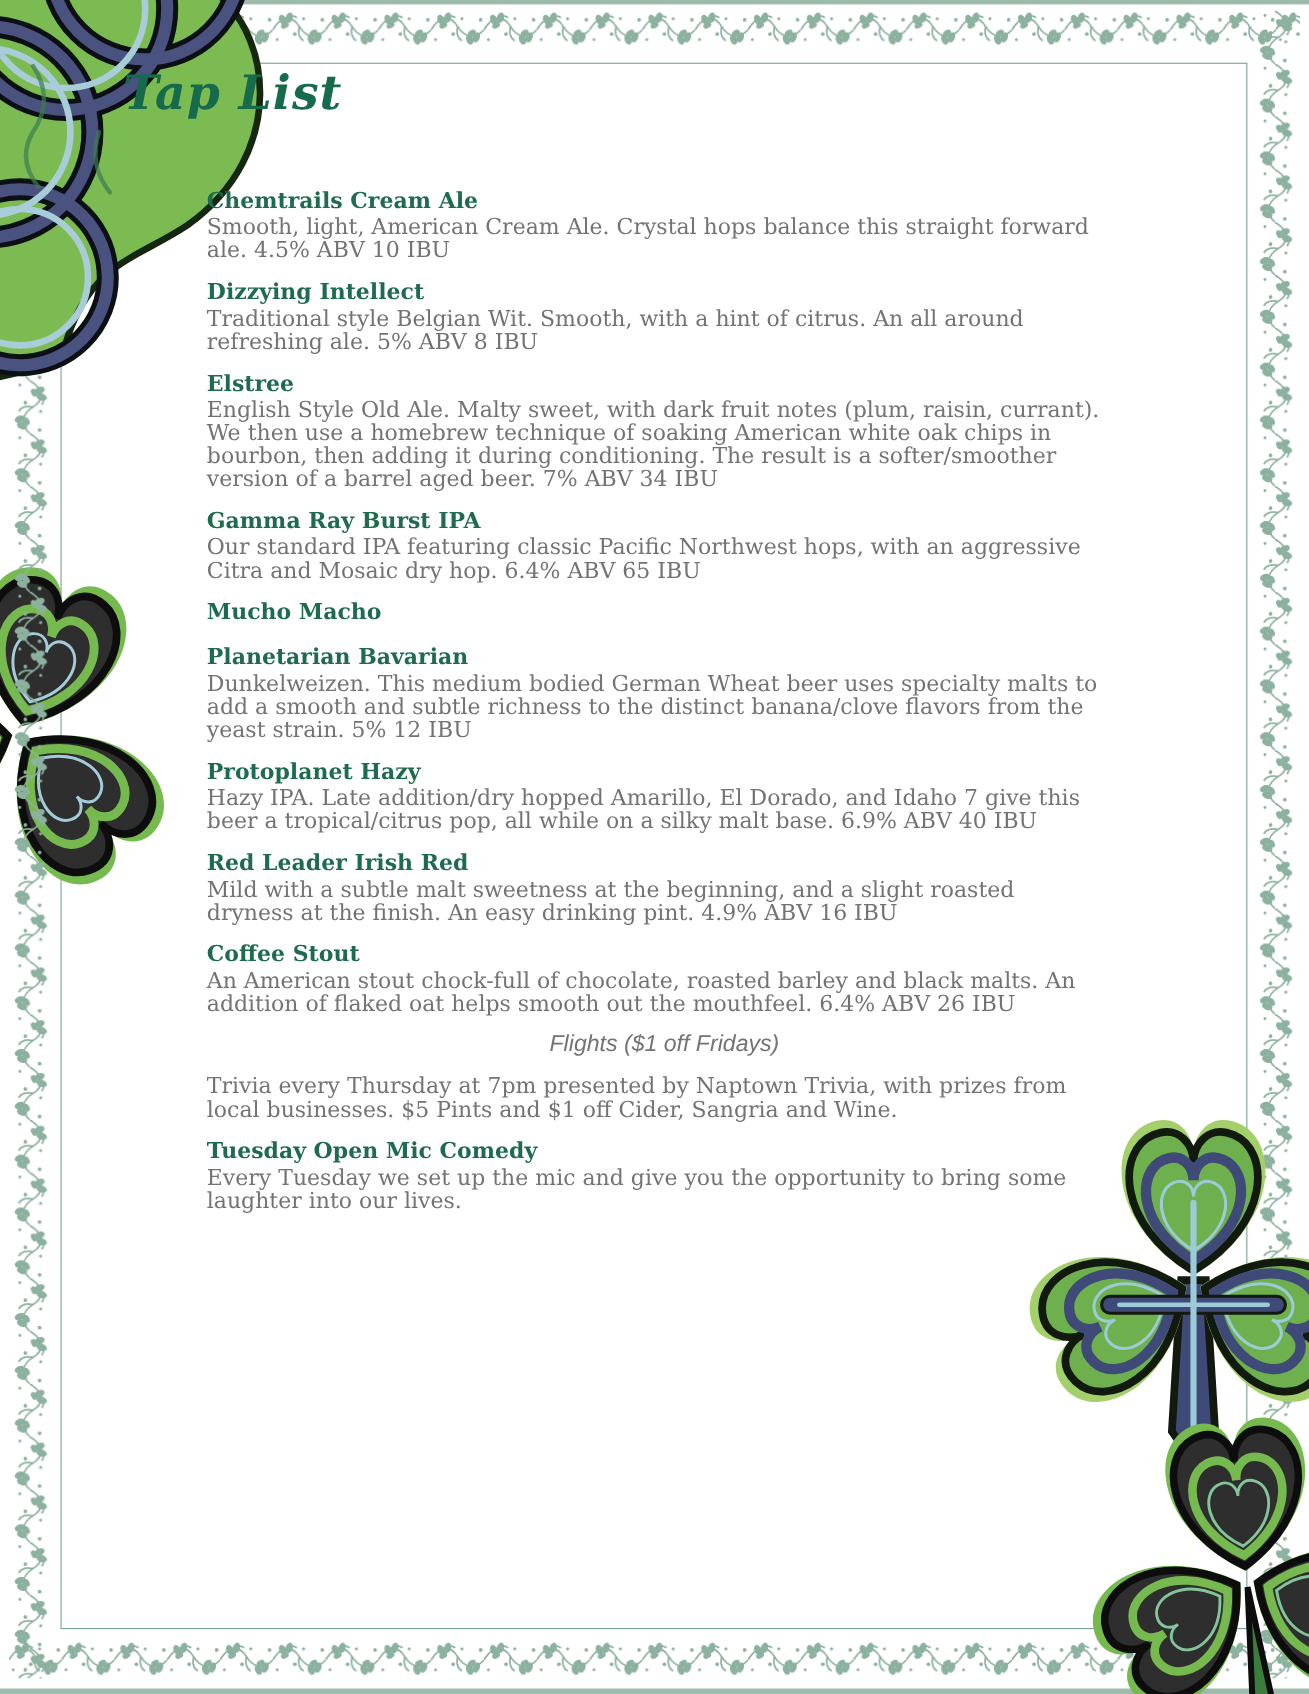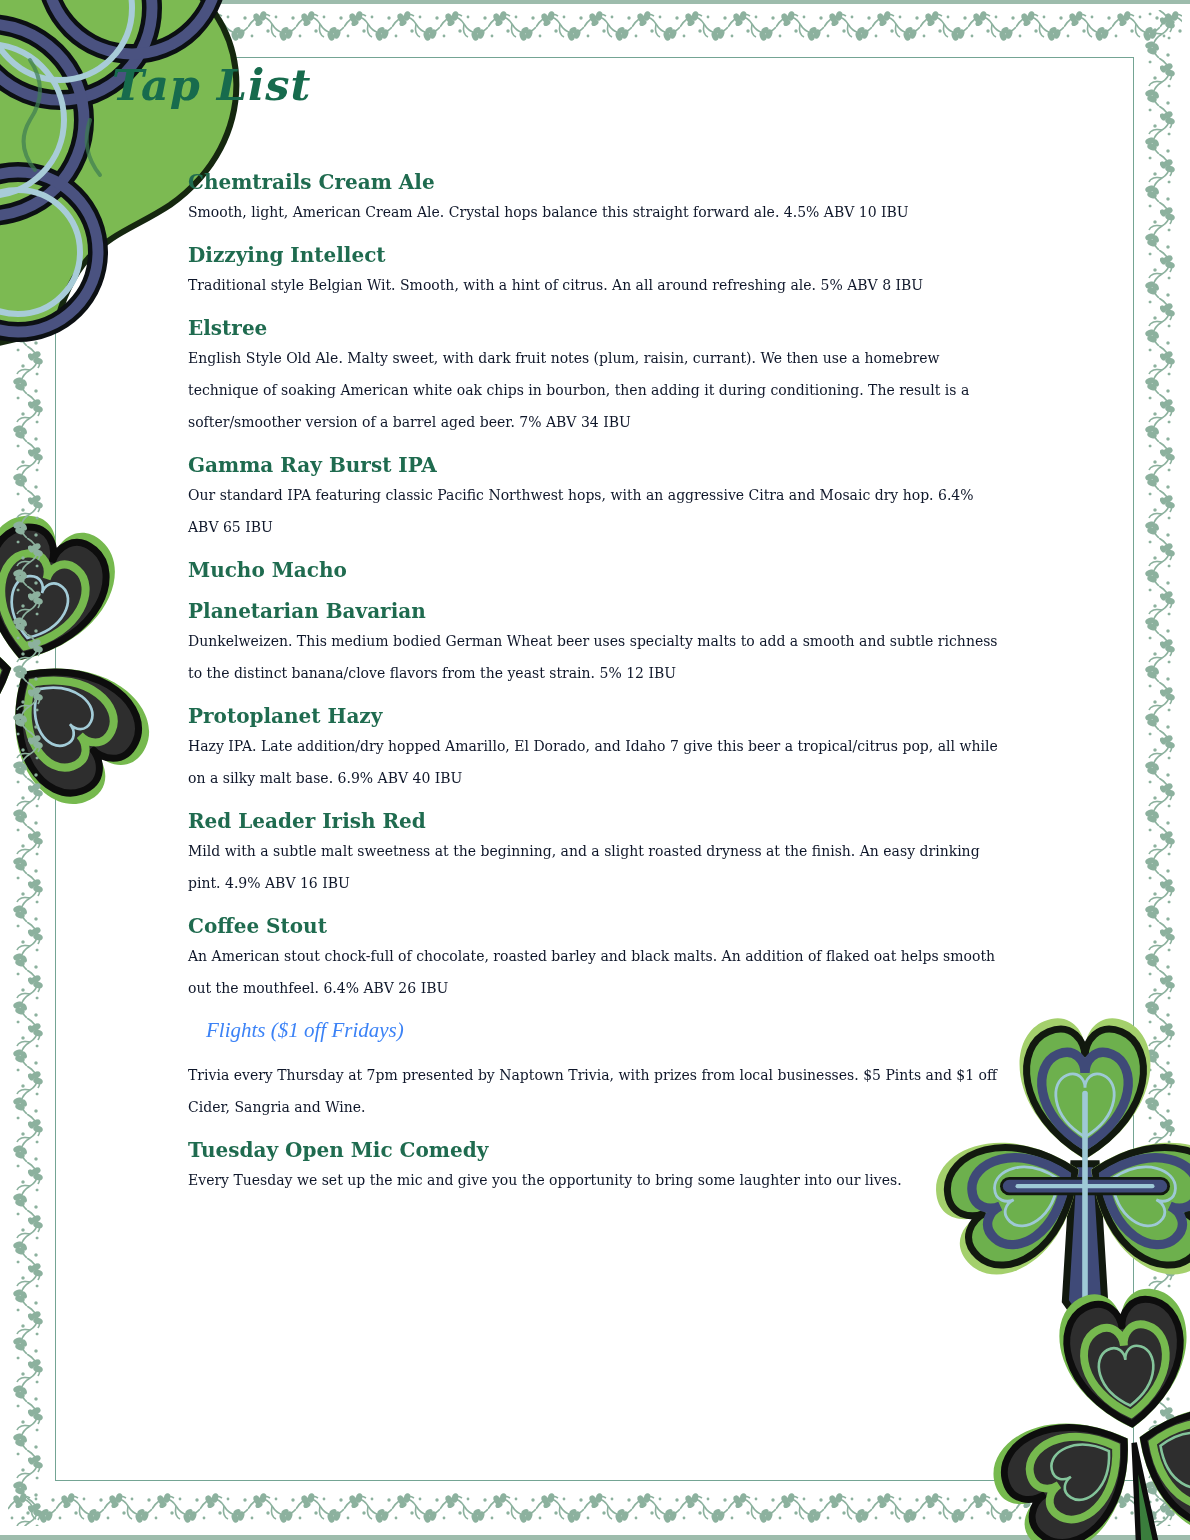--- a/index.html
+++ b/index.html
@@ -37,26 +37,27 @@
   }
   .menu-column{
     position:absolute;left:188px;top:122px;width:814px;z-index:6;margin-top:47px;
   }
   .entry{margin-bottom:14px;}
   .entry-name{
     font-size:20px;font-weight:bold;color:#1f6b4f;
     line-height:27px;
   }
   .entry-desc{
-    font-size:14px;color:#0f172a;line-height:32px;
+    font-size:20px;color:#737373;line-height:21px;
   }
   .flights-note{
     margin:10px 0 16px 18px;
-    font-size:21px;font-style:italic;color:#3b82f6;
-    font-family:Liberation Serif, serif;
+    font-size:21px;font-style:italic;color:#737373;
+    font-family:Liberation Sans, sans-serif;
+    text-align:center;
   }
 </style>
 </head>
 <body>
 
 <div id="page">
 
   <div class="edge-strip top"></div>
   <div class="edge-strip bottom"></div>
 

